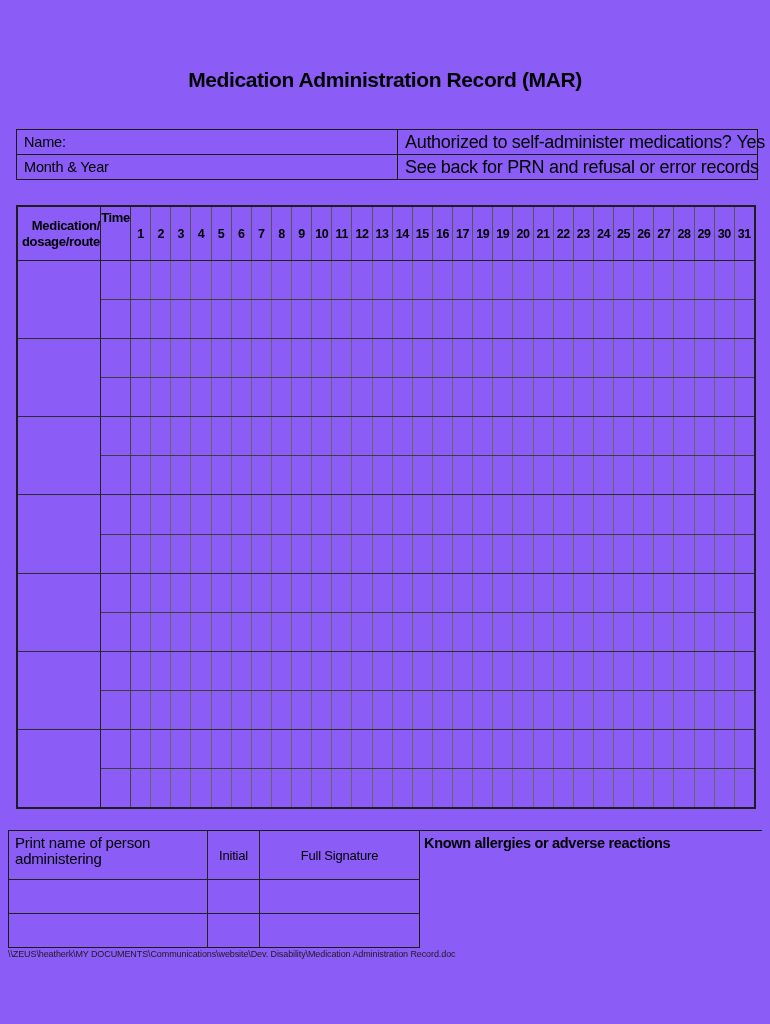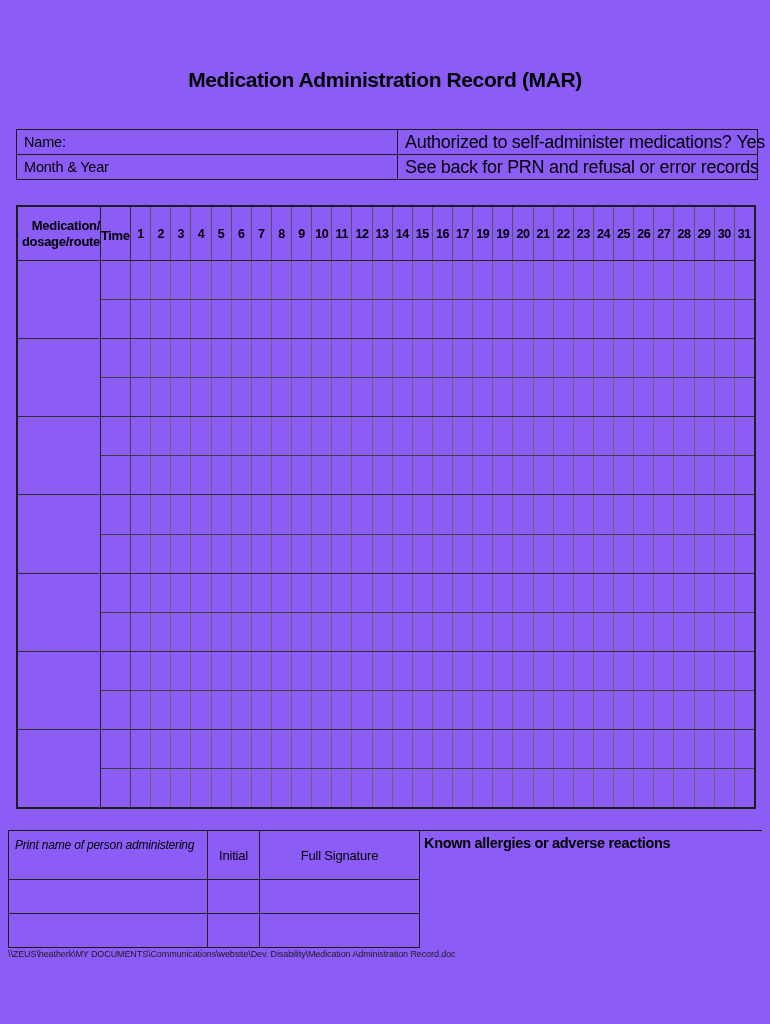--- a/index.html
+++ b/index.html
@@ -76,21 +76,21 @@
     display: flex; flex-direction: column;
     justify-content: center; align-items: flex-end;
     font-weight: bold; font-size: 13px; line-height: 16px;
     letter-spacing: -0.3px;
     box-sizing: border-box;
   }
   .time-h {
     width: 30px; flex: none;
     border-right: 1.3px solid #333;
     font-weight: bold; font-size: 13px;
-    text-align: left; padding-top: 21px;
+    text-align: center; padding-top: 3px;
     letter-spacing: -0.4px;
     box-sizing: border-box;
   }
   .day-headers { flex: 1; display: flex; }
   .day-h {
     flex: 1;
     border-right: 1px solid #555;
     display: flex; align-items: center; justify-content: center;
     font-weight: bold; font-size: 12.5px;
     letter-spacing: -0.4px;
@@ -121,23 +121,22 @@
     left: 8px; top: 830px;
     width: 412px;
     border: 1.5px solid #1a1a1a;
     box-sizing: border-box;
   }
   .sig-header { display: flex; height: 48px; border-bottom: 1.3px solid #222; }
   .sig-c1 { width: 199px; flex: none; border-right: 1.3px solid #222; box-sizing: border-box; }
   .sig-c2 { width: 52px; flex: none; border-right: 1.3px solid #222; box-sizing: border-box; }
   .sig-c3 { flex: 1; box-sizing: border-box; }
   .sig-header .sig-c1 {
-    font-size: 12px; line-height: 21px;
+    font-size: 15px; line-height: 16px;
     padding: 4px 6px;
-    font-style: italic;
   }
   .sig-header .sig-c2, .sig-header .sig-c3 {
     font-size: 13px;
     display: flex; align-items: center; justify-content: center;
   }
   .sig-row { display: flex; height: 33px; border-bottom: 1.3px solid #222; }
   .sig-table .sig-row:last-child { border-bottom: none; }
 
   .allergies {
     position: absolute;

